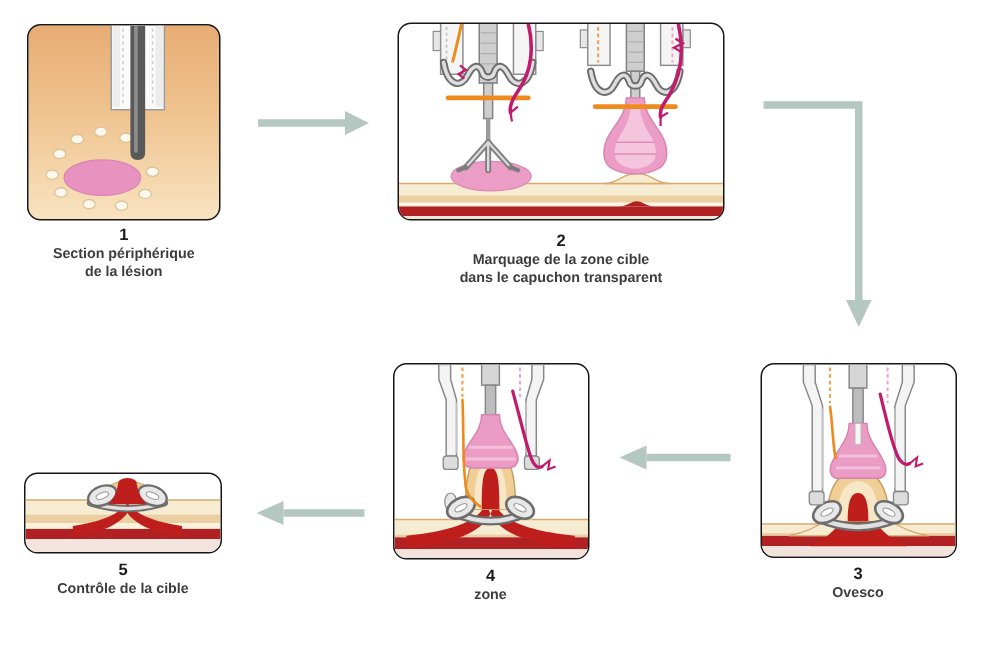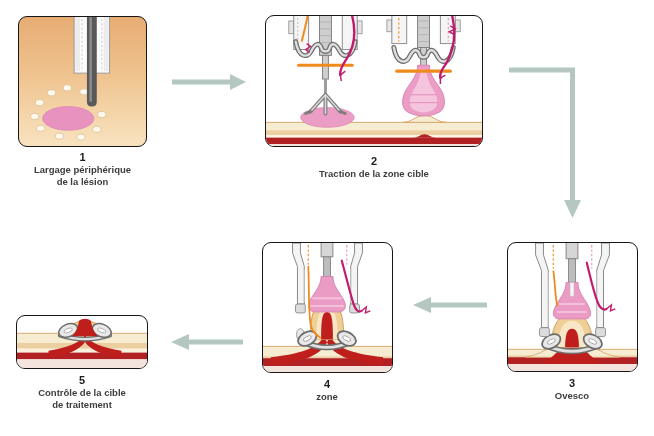--- a/index.html
+++ b/index.html
@@ -255,34 +255,34 @@
       <polygon points="431,297 413,305 431,313" stroke="none"></polygon>
     </g>
     <g fill="#b4c7c1" stroke="#b4c7c1">
       <path d="M243,342 H189" stroke-width="5" fill="none"></path>
       <polygon points="189,334 171,342 189,350" stroke="none"></polygon>
     </g>
   </svg>
 
   <div class="caption" id="c1">
     <div class="num">1</div>
-    <div>Largage périphérique</div>
+    <div>Section périphérique</div>
     <div>de la lésion</div>
   </div>
   <div class="caption" id="c2">
     <div class="num">2</div>
-    <div>Traction de la zone cible</div>
+    <div>Marquage de la zone cible</div>
+    <div>dans le capuchon transparent</div>
   </div>
   <div class="caption" id="c3">
     <div class="num">3</div>
     <div>Ovesco</div>
   </div>
   <div class="caption" id="c4">
     <div class="num">4</div>
     <div>zone</div>
   </div>
   <div class="caption" id="c5">
     <div class="num">5</div>
     <div>Contrôle de la cible</div>
-    <div>de traitement</div>
   </div>
 
 </div>
 
 </body></html>

